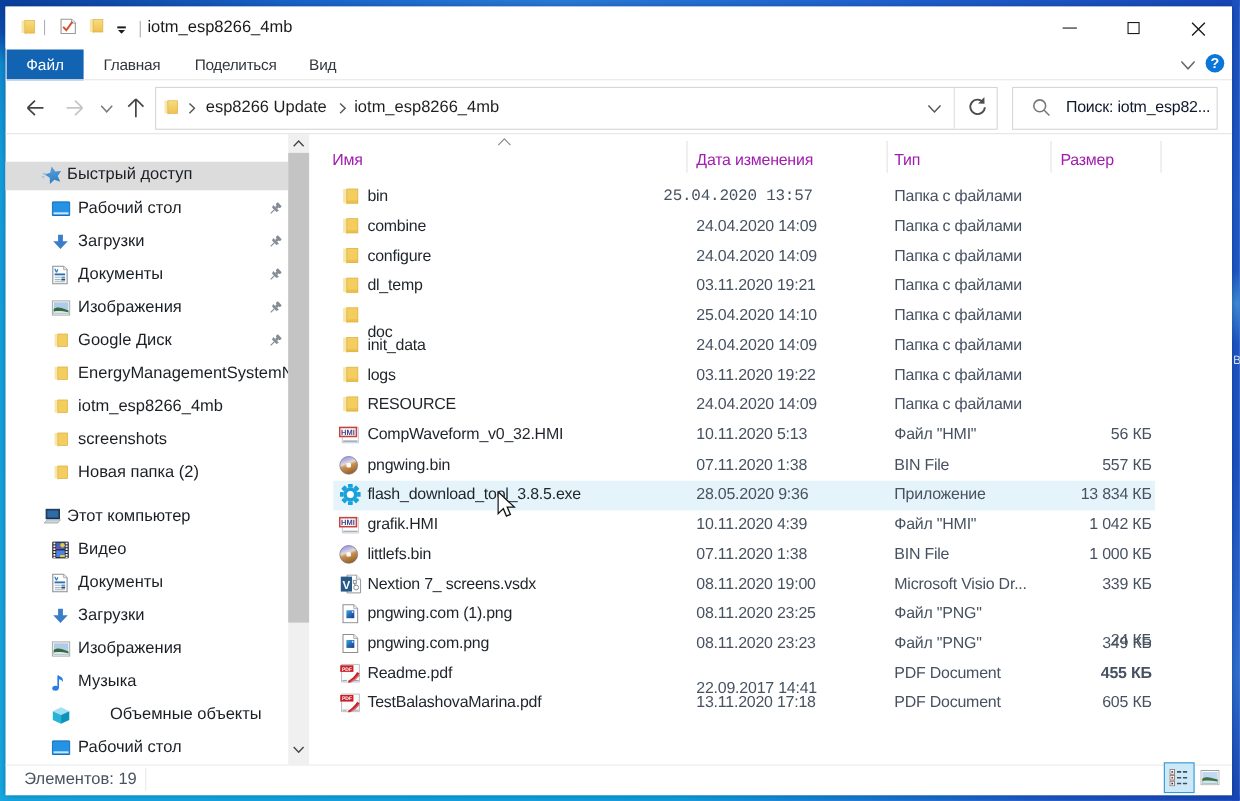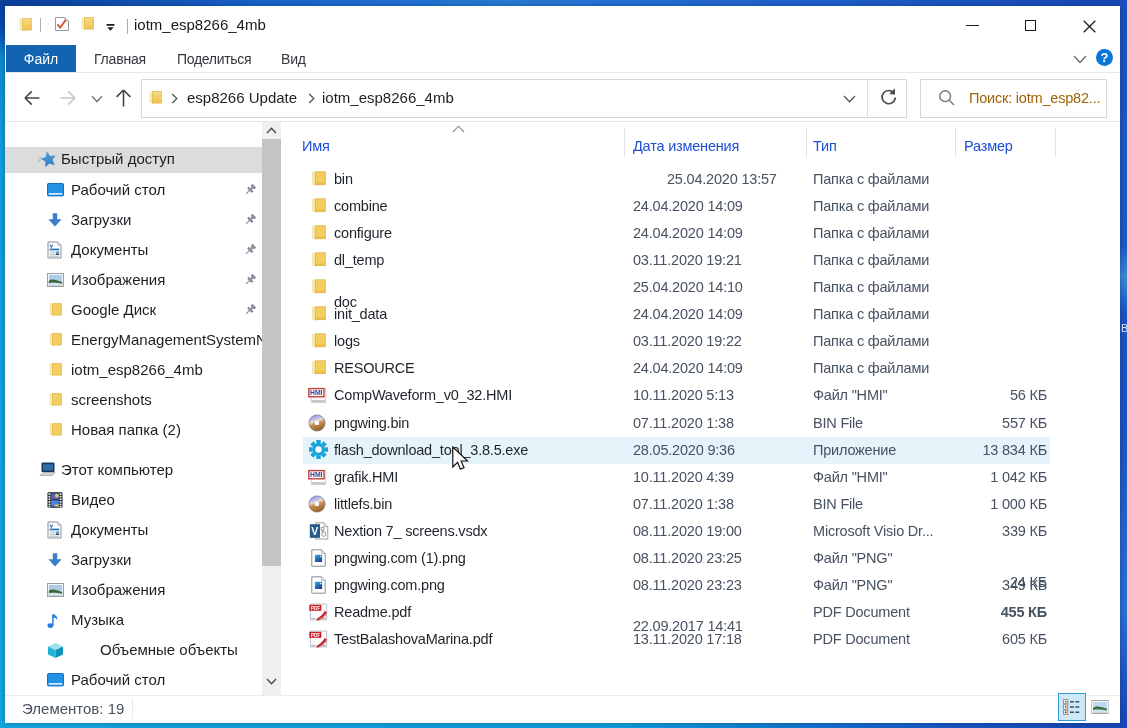--- a/index.html
+++ b/index.html
@@ -8,21 +8,21 @@
       radial-gradient(ellipse 1300px 1050px at -5% 100%, #00a6e2 0%, #0da0dd 38%, rgba(13,150,215,0) 62%),
       linear-gradient(100deg, #0a3f9d 0%, #1668cc 25%, #2a7bd8 45%, #1b55c6 75%, #163fae 100%);
   }
   .abs{position:absolute;}
   #win{position:absolute;left:5px;top:6px;width:1115px;height:717px;background:#fff;
        box-shadow:0 0 6px rgba(0,30,80,.45);}
   .t15{font-size:15px;line-height:26px;white-space:nowrap;}
   .t14{font-size:14.5px;letter-spacing:-0.2px;line-height:26px;white-space:nowrap;}
   .row-name{color:#1f242b;text-align:right;}
   .sec{color:#475261;}
-  .hdr{color:#1d4ed8;}
+  .hdr{color:#a21caf;}
   .vline{position:absolute;width:1px;background:#e3e3e3;}
   .hline{position:absolute;height:1px;background:#e5e5e5;}
   .navitem{position:absolute;left:71px;font-size:15px;line-height:26px;color:#1b1f24;white-space:nowrap;}
 </style></head>
 <body>
 <div class="abs" style="left:0;top:0;width:1127px;height:6px;background:linear-gradient(90deg,#0b3f9c 0%,#1a66cc 25%,#2a7bd8 45%,#2063cf 70%,#1747b7 100%)"></div>
 <div class="abs" style="left:0;top:0;width:5px;height:728px;background:linear-gradient(#0a3f9c 0%,#0a4cae 4%,#0f8cd0 8%,#12a0dc 20%,#16a8e0 100%)"></div>
 <div class="abs" style="left:1120px;top:0;width:7px;height:728px;background:linear-gradient(#1c50c0 0%,#1e5ac8 25%,#1c52c4 58%,#2a6ad0 78%,#2e70d2 84%,#1845b5 100%)"></div>
 <div class="abs" style="left:0;top:723px;width:1127px;height:5px;background:linear-gradient(90deg,#16a8e0 0%,#0aa0de 55%,#1b55c5 85%,#1747b7 100%)"></div>
 <div class="abs" style="left:1121px;top:322px;width:6px;height:13px;color:#e8eef6;font-size:11px;">В.</div>
@@ -93,21 +93,21 @@
 <div class="vline" style="left:867px;top:80px;height:37px;background:#dcdcdc"></div>
 <svg class="abs" style="left:878px;top:87px" width="21" height="21" viewBox="0 0 21 21">
     <path d="M16.1 6.3 a6.6 6.6 0 1 0 1.2 4.2" stroke="#4d4d4d" stroke-width="1.7" fill="none"></path>
     <path d="M16.9 1.2 L17 7.4 L11.2 7.2 Z" fill="#4d4d4d"></path>
   </svg>
 <div class="abs" style="left:920px;top:79px;width:187px;height:39px;border:1px solid #d6d6d6;box-sizing:border-box;background:#fff"></div>
 <svg class="abs" style="left:938px;top:89px" width="18" height="18" viewBox="0 0 18 18">
     <circle cx="7.2" cy="7.2" r="5.4" stroke="#767676" stroke-width="1.4" fill="none"></circle>
     <path d="M11.3 11.3 L16 16" stroke="#767676" stroke-width="1.4"></path>
   </svg>
-<div class="abs t14" style="left:969px;top:85px;color:#a16207">Поиск: iotm_esp82...</div>
+<div class="abs t14" style="left:969px;top:85px;color:#0f172a">Поиск: iotm_esp82...</div>
 <div class="hline" style="left:5px;top:121px;width:1115px;"></div>
 
 <div id="nav">
     <div class="abs" style="left:5px;top:146.5px;width:257px;height:26px;background:#dcdcdc"></div>
     <div class="abs" style="left:38px;top:150px;width:19px;height:18px;display:flex;align-items:center;">
       <svg width="19" height="18" viewBox="0 0 19 18">
         <defs>
           <linearGradient id="stg" x1="0" y1="0" x2="0" y2="1">
             <stop offset="0" stop-color="#5ba3dd"></stop>
             <stop offset="1" stop-color="#2f7cc0"></stop>
@@ -341,21 +341,21 @@
 <div class="vline" style="left:1055px;top:128px;height:29px"></div>
 
 <div id="files">
     <div class="abs" style="left:309px;top:169.5px;"><svg width="18" height="18" viewBox="0 0 16 16">
         <path d="M2.6 1.6 L6.2 1.6 L6.2 14.8 L4.6 13.1 L2.6 13.1 Z" fill="#f6e8ac"></path>
         <rect x="5.6" y="1.6" width="8.9" height="11.5" fill="#f4cd5f"></rect>
         <rect x="5.6" y="10.9" width="8.9" height="2.2" fill="#ecc04c"></rect>
         <rect x="5.6" y="1.6" width="8.9" height="11.5" fill="none" stroke="#dcae42" stroke-width="0.6"></rect>
       </svg></div>
     <div class="abs t14 row-name" style="left:334px;top:166px;">bin</div>
-    <div class="abs t14 sec" style="left:667px;top:166px;">25.04.2020 13:57</div>
+    <div class="abs t14 sec" style="left:603px;top:166px;font-family:Liberation Mono, monospace;">25.04.2020 13:57</div>
     <div class="abs t14 sec" style="left:813px;top:166px;">Папка с файлами</div>
     <div class="abs" style="left:309px;top:196.56px;"><svg width="18" height="18" viewBox="0 0 16 16">
         <path d="M2.6 1.6 L6.2 1.6 L6.2 14.8 L4.6 13.1 L2.6 13.1 Z" fill="#f6e8ac"></path>
         <rect x="5.6" y="1.6" width="8.9" height="11.5" fill="#f4cd5f"></rect>
         <rect x="5.6" y="10.9" width="8.9" height="2.2" fill="#ecc04c"></rect>
         <rect x="5.6" y="1.6" width="8.9" height="11.5" fill="none" stroke="#dcae42" stroke-width="0.6"></rect>
       </svg></div>
     <div class="abs t14 row-name" style="left:334px;top:193.06px;">combine</div>
     <div class="abs t14 sec" style="left:633px;top:193.06px;">24.04.2020 14:09</div>
     <div class="abs t14 sec" style="left:813px;top:193.06px;">Папка с файлами</div>

